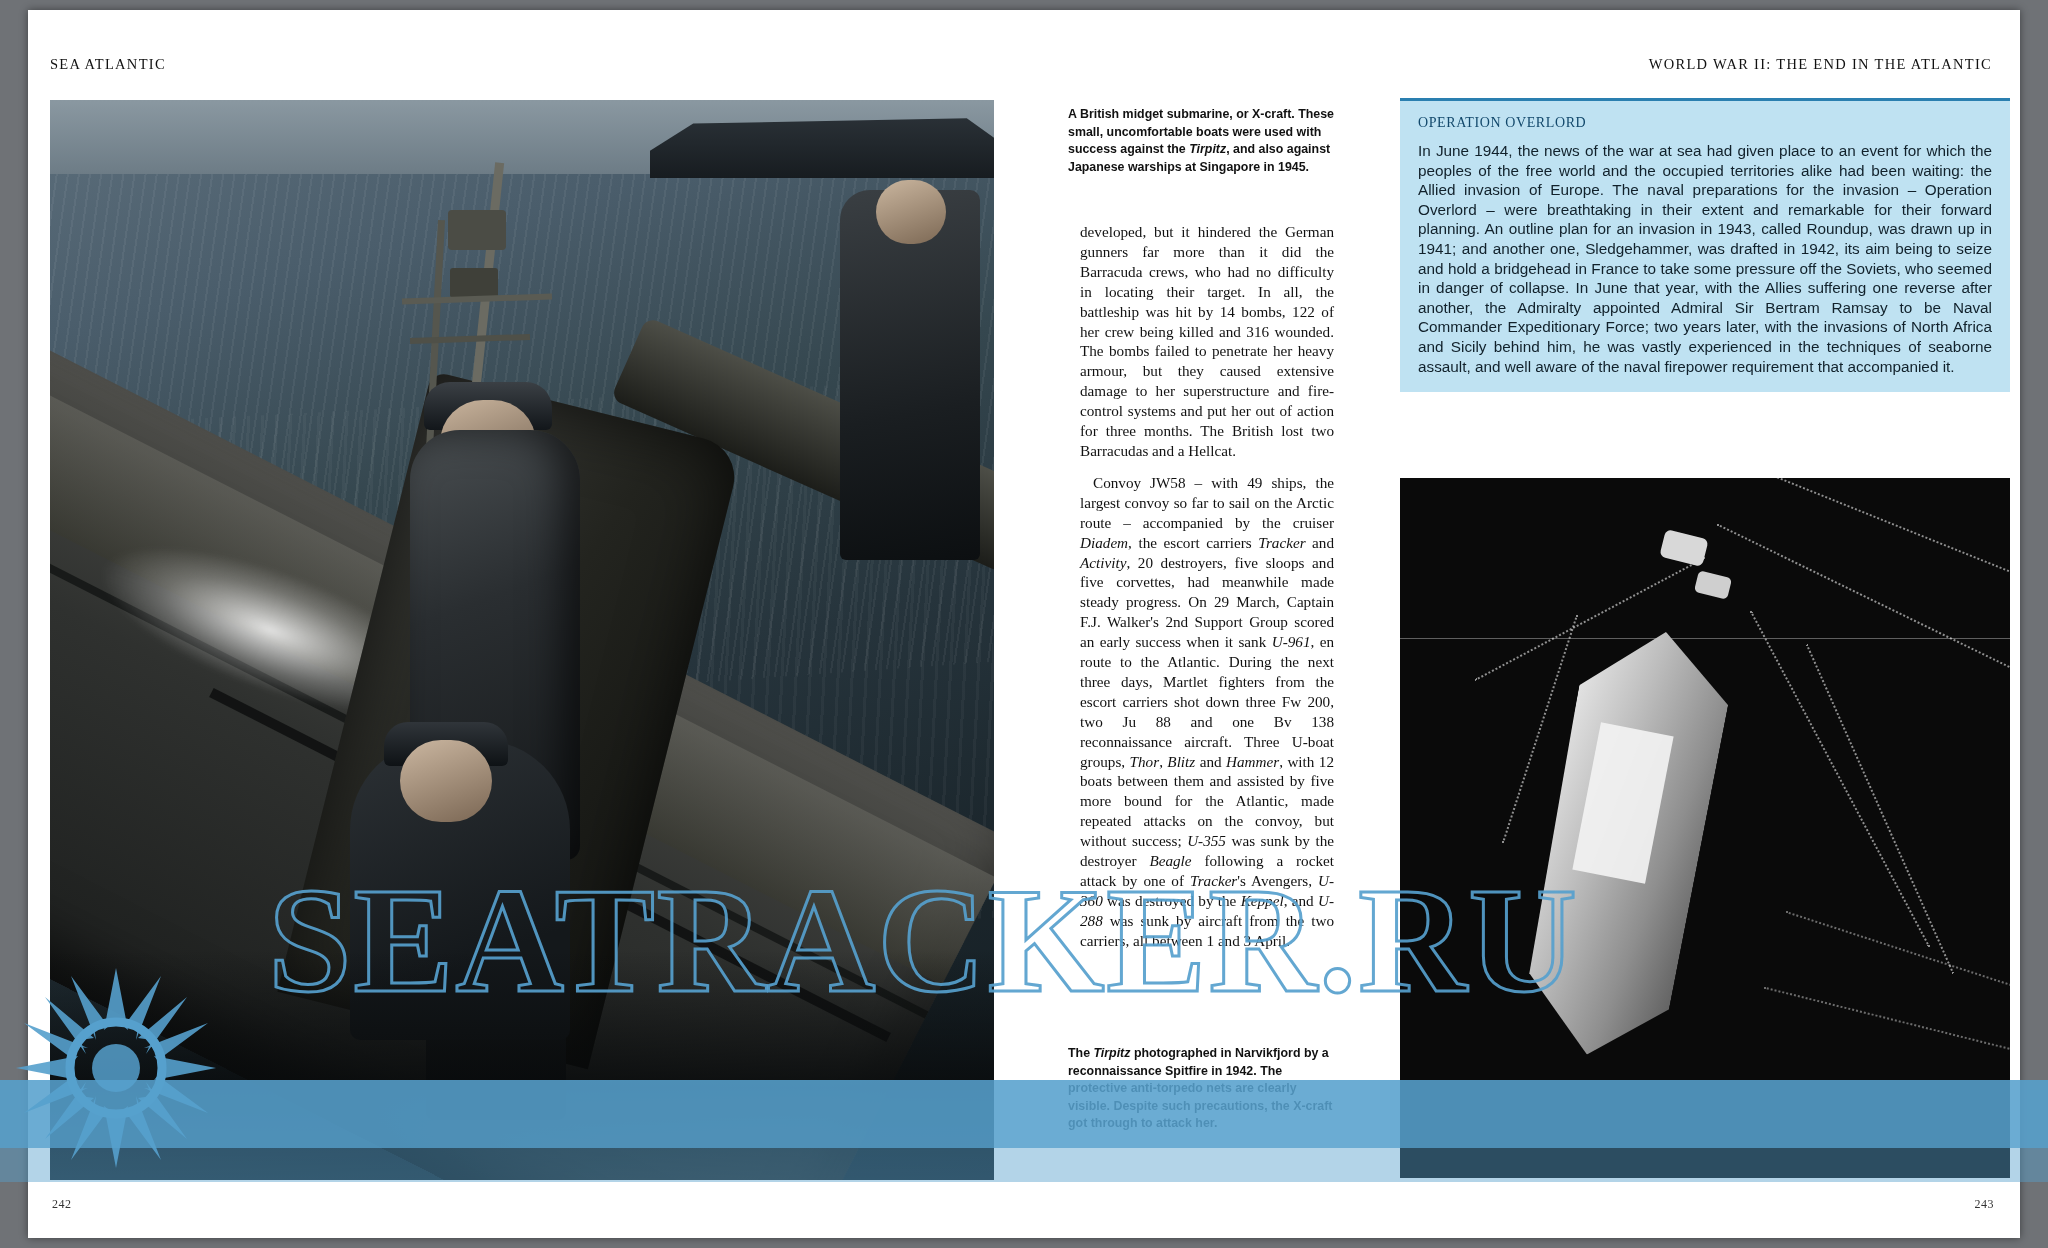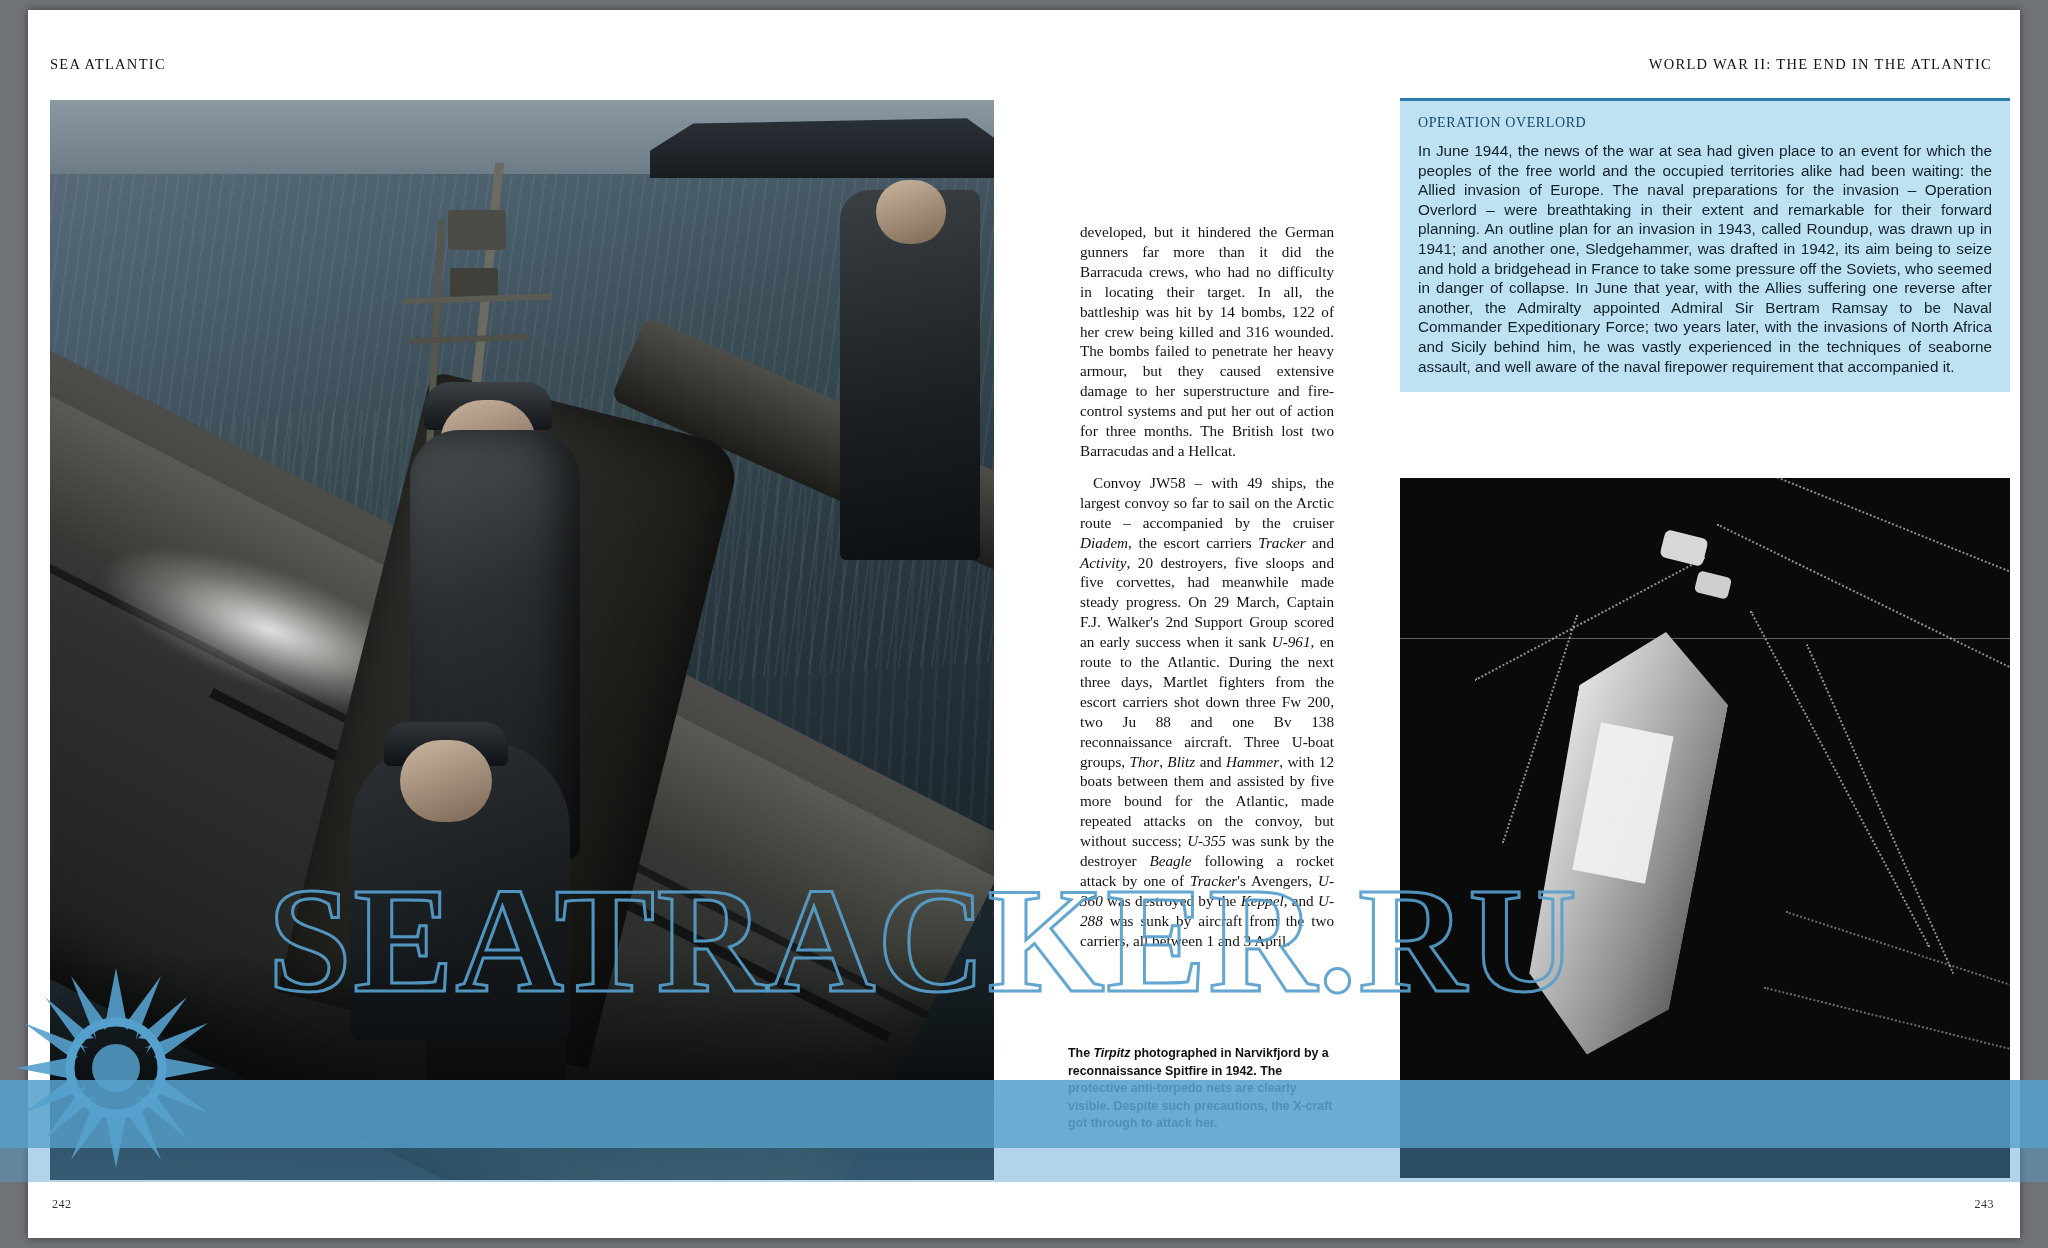--- a/index.html
+++ b/index.html
@@ -282,20 +282,23 @@
     <div class="fig-hatch"></div>
     <div class="fig-hatch-cap"></div>
     <div class="fig-hatch-head"></div>
     <div class="fig-right"></div>
     <div class="fig-right-head"></div>
     <div class="dark-bottom"></div>
   </div>
 
   <div class="folio left">242</div>
 
+  <div id="caption-top" class="caption">
+    <span>A British midget submarine, or X-craft. These small, uncomfortable boats were used with success against the <em>Tirpitz</em>, and also against Japanese warships at Singapore in 1945.</span>
+  </div>
 
   <div id="bodycol">
     <p>developed, but it hindered the German gunners far more than it did the Barracuda crews, who had no difficulty in locating their target. In all, the battleship was hit by 14 bombs, 122 of her crew being killed and 316 wounded. The bombs failed to penetrate her heavy armour, but they caused extensive damage to her superstructure and fire-control systems and put her out of action for three months. The British lost two Barracudas and a Hellcat.</p>
     <p>Convoy JW58 – with 49 ships, the largest convoy so far to sail on the Arctic route – accompanied by the cruiser <em>Diadem</em>, the escort carriers <em>Tracker</em> and <em>Activity</em>, 20 destroyers, five sloops and five corvettes, had meanwhile made steady progress. On 29 March, Captain F.J. Walker's 2nd Support Group scored an early success when it sank <em>U-961</em>, en route to the Atlantic. During the next three days, Martlet fighters from the escort carriers shot down three Fw 200, two Ju 88 and one Bv 138 reconnaissance aircraft. Three U-boat groups, <em>Thor</em>, <em>Blitz</em> and <em>Hammer</em>, with 12 boats between them and assisted by five more bound for the Atlantic, made repeated attacks on the convoy, but without success; <em>U-355</em> was sunk by the destroyer <em>Beagle</em> following a rocket attack by one of <em>Tracker</em>'s Avengers, <em>U-360</em> was destroyed by the <em>Keppel</em>, and <em>U-288</em> was sunk by aircraft from the two carriers, all between 1 and 3 April.</p>
   </div>
 
   <div id="caption-bottom" class="caption">
     <span>The <em>Tirpitz</em> photographed in Narvikfjord by a reconnaissance Spitfire in 1942. The protective anti-torpedo nets are clearly visible. Despite such precautions, the X-craft got through to attack her.</span>
   </div>
 

